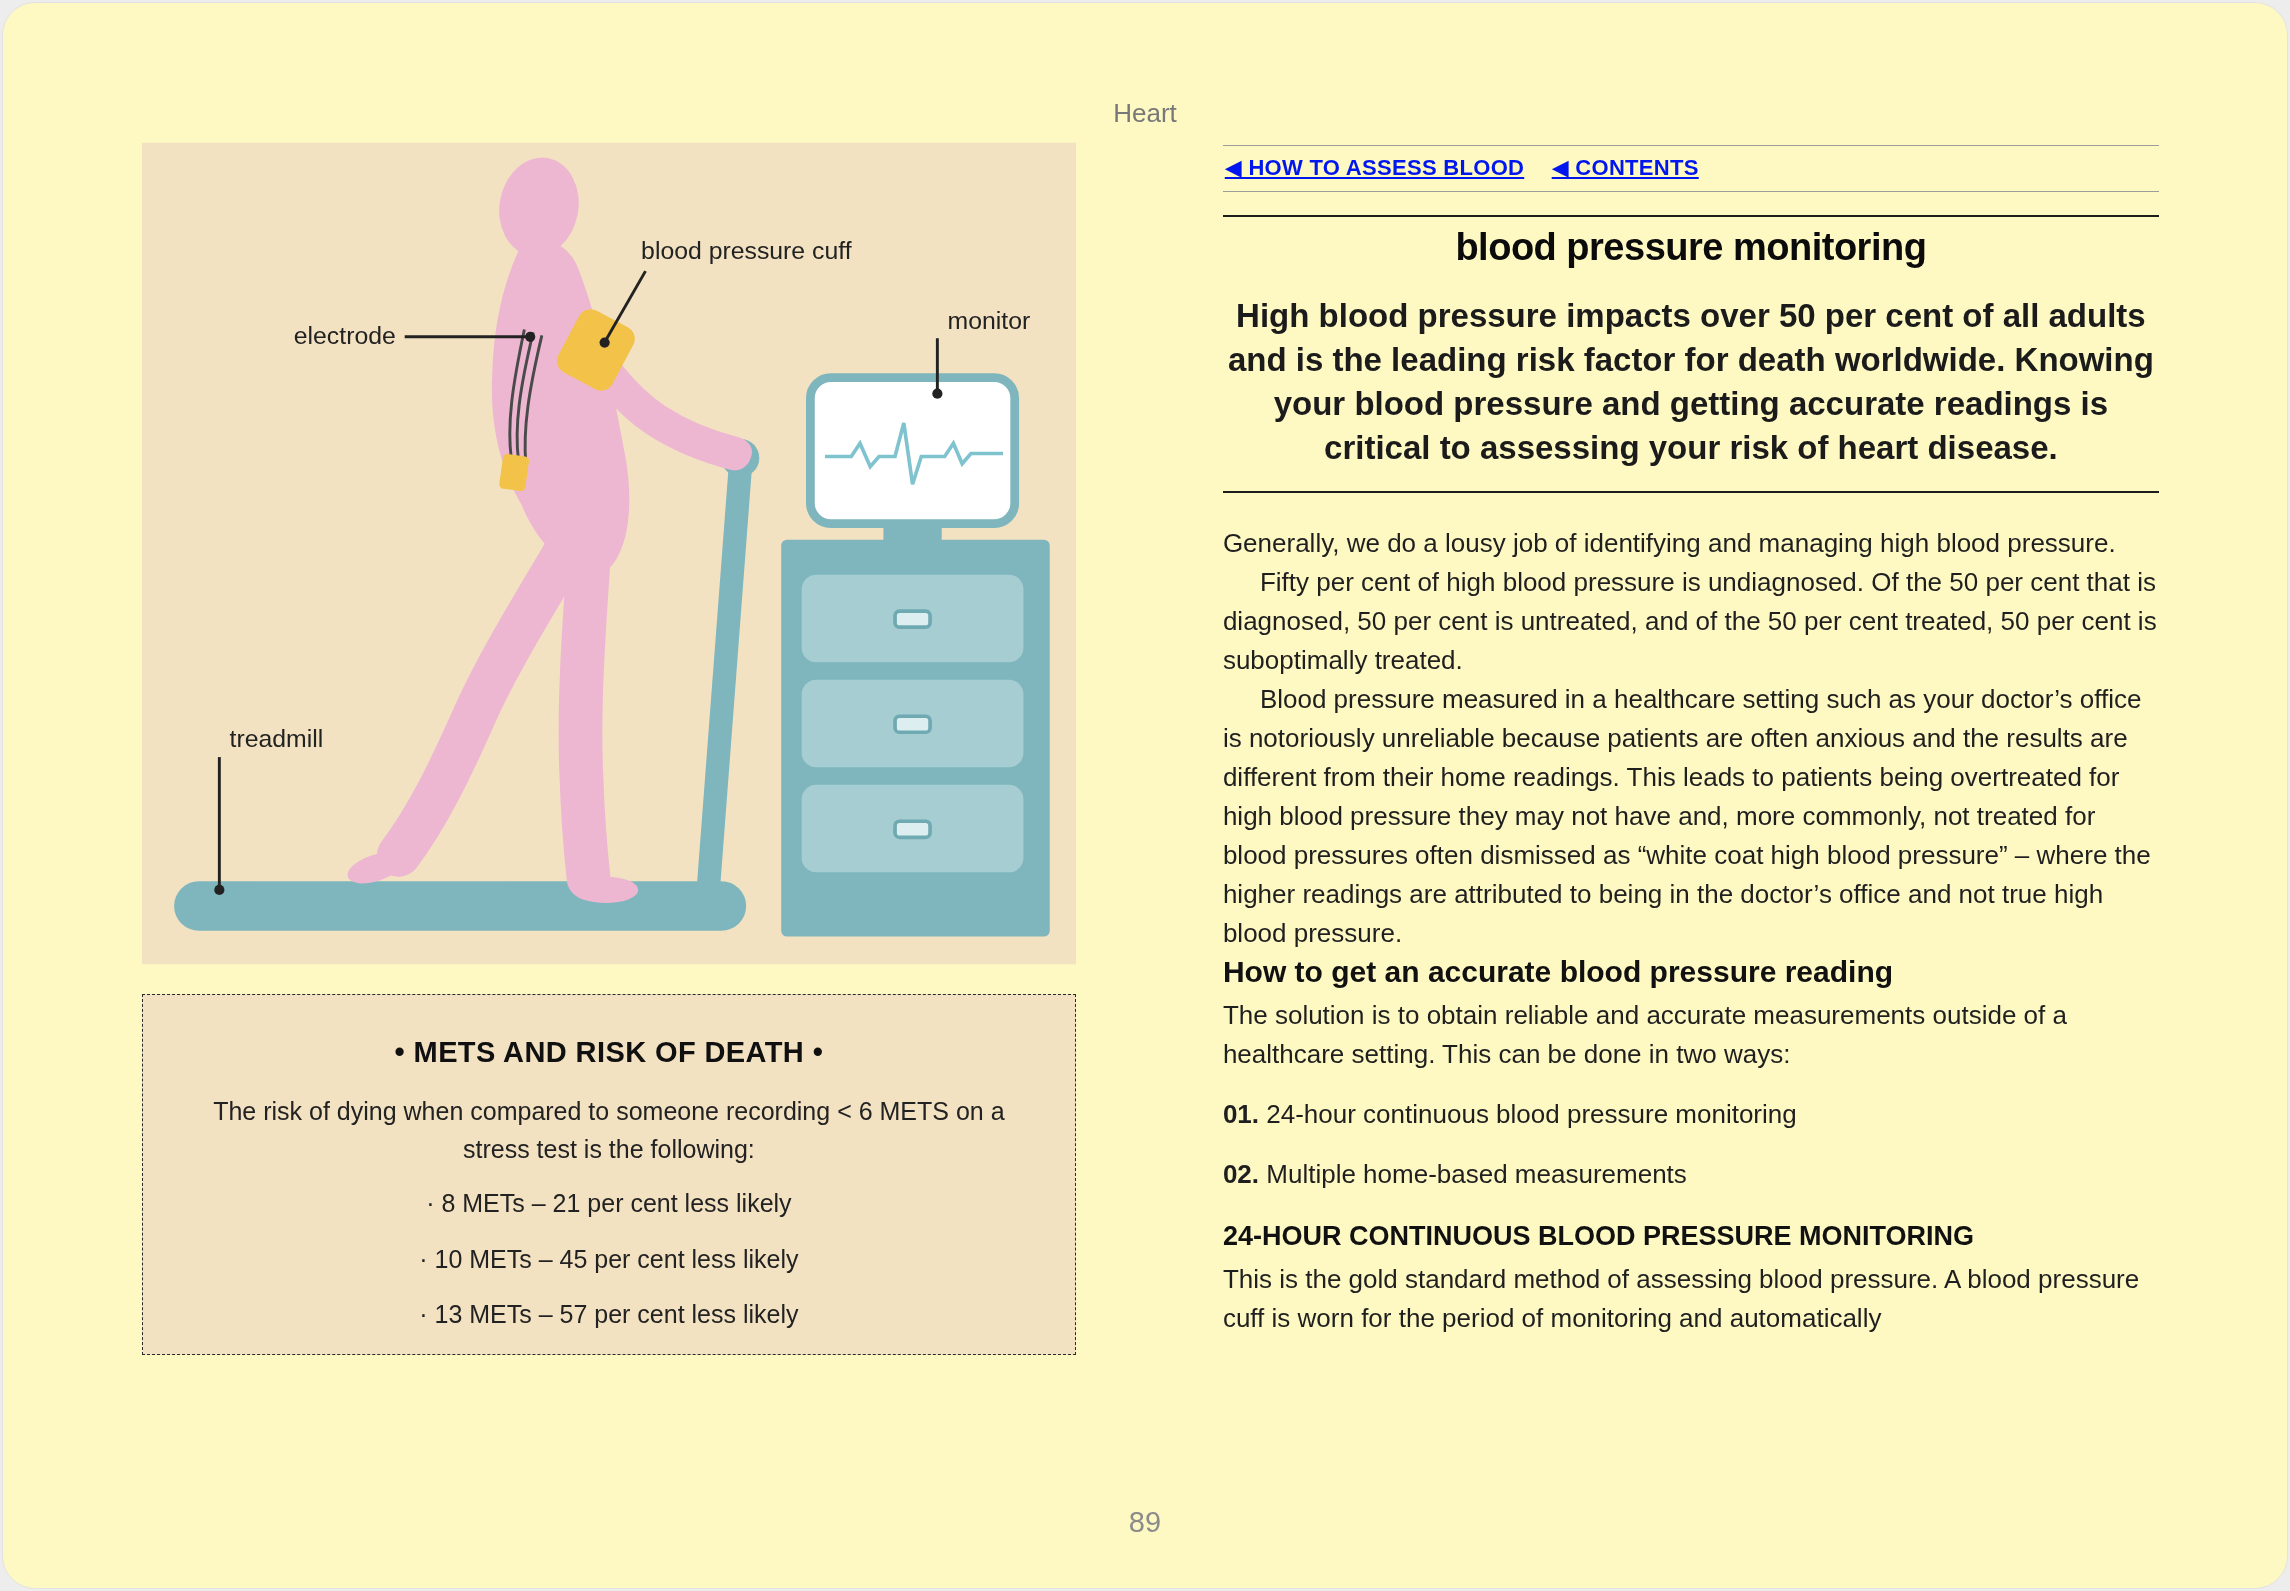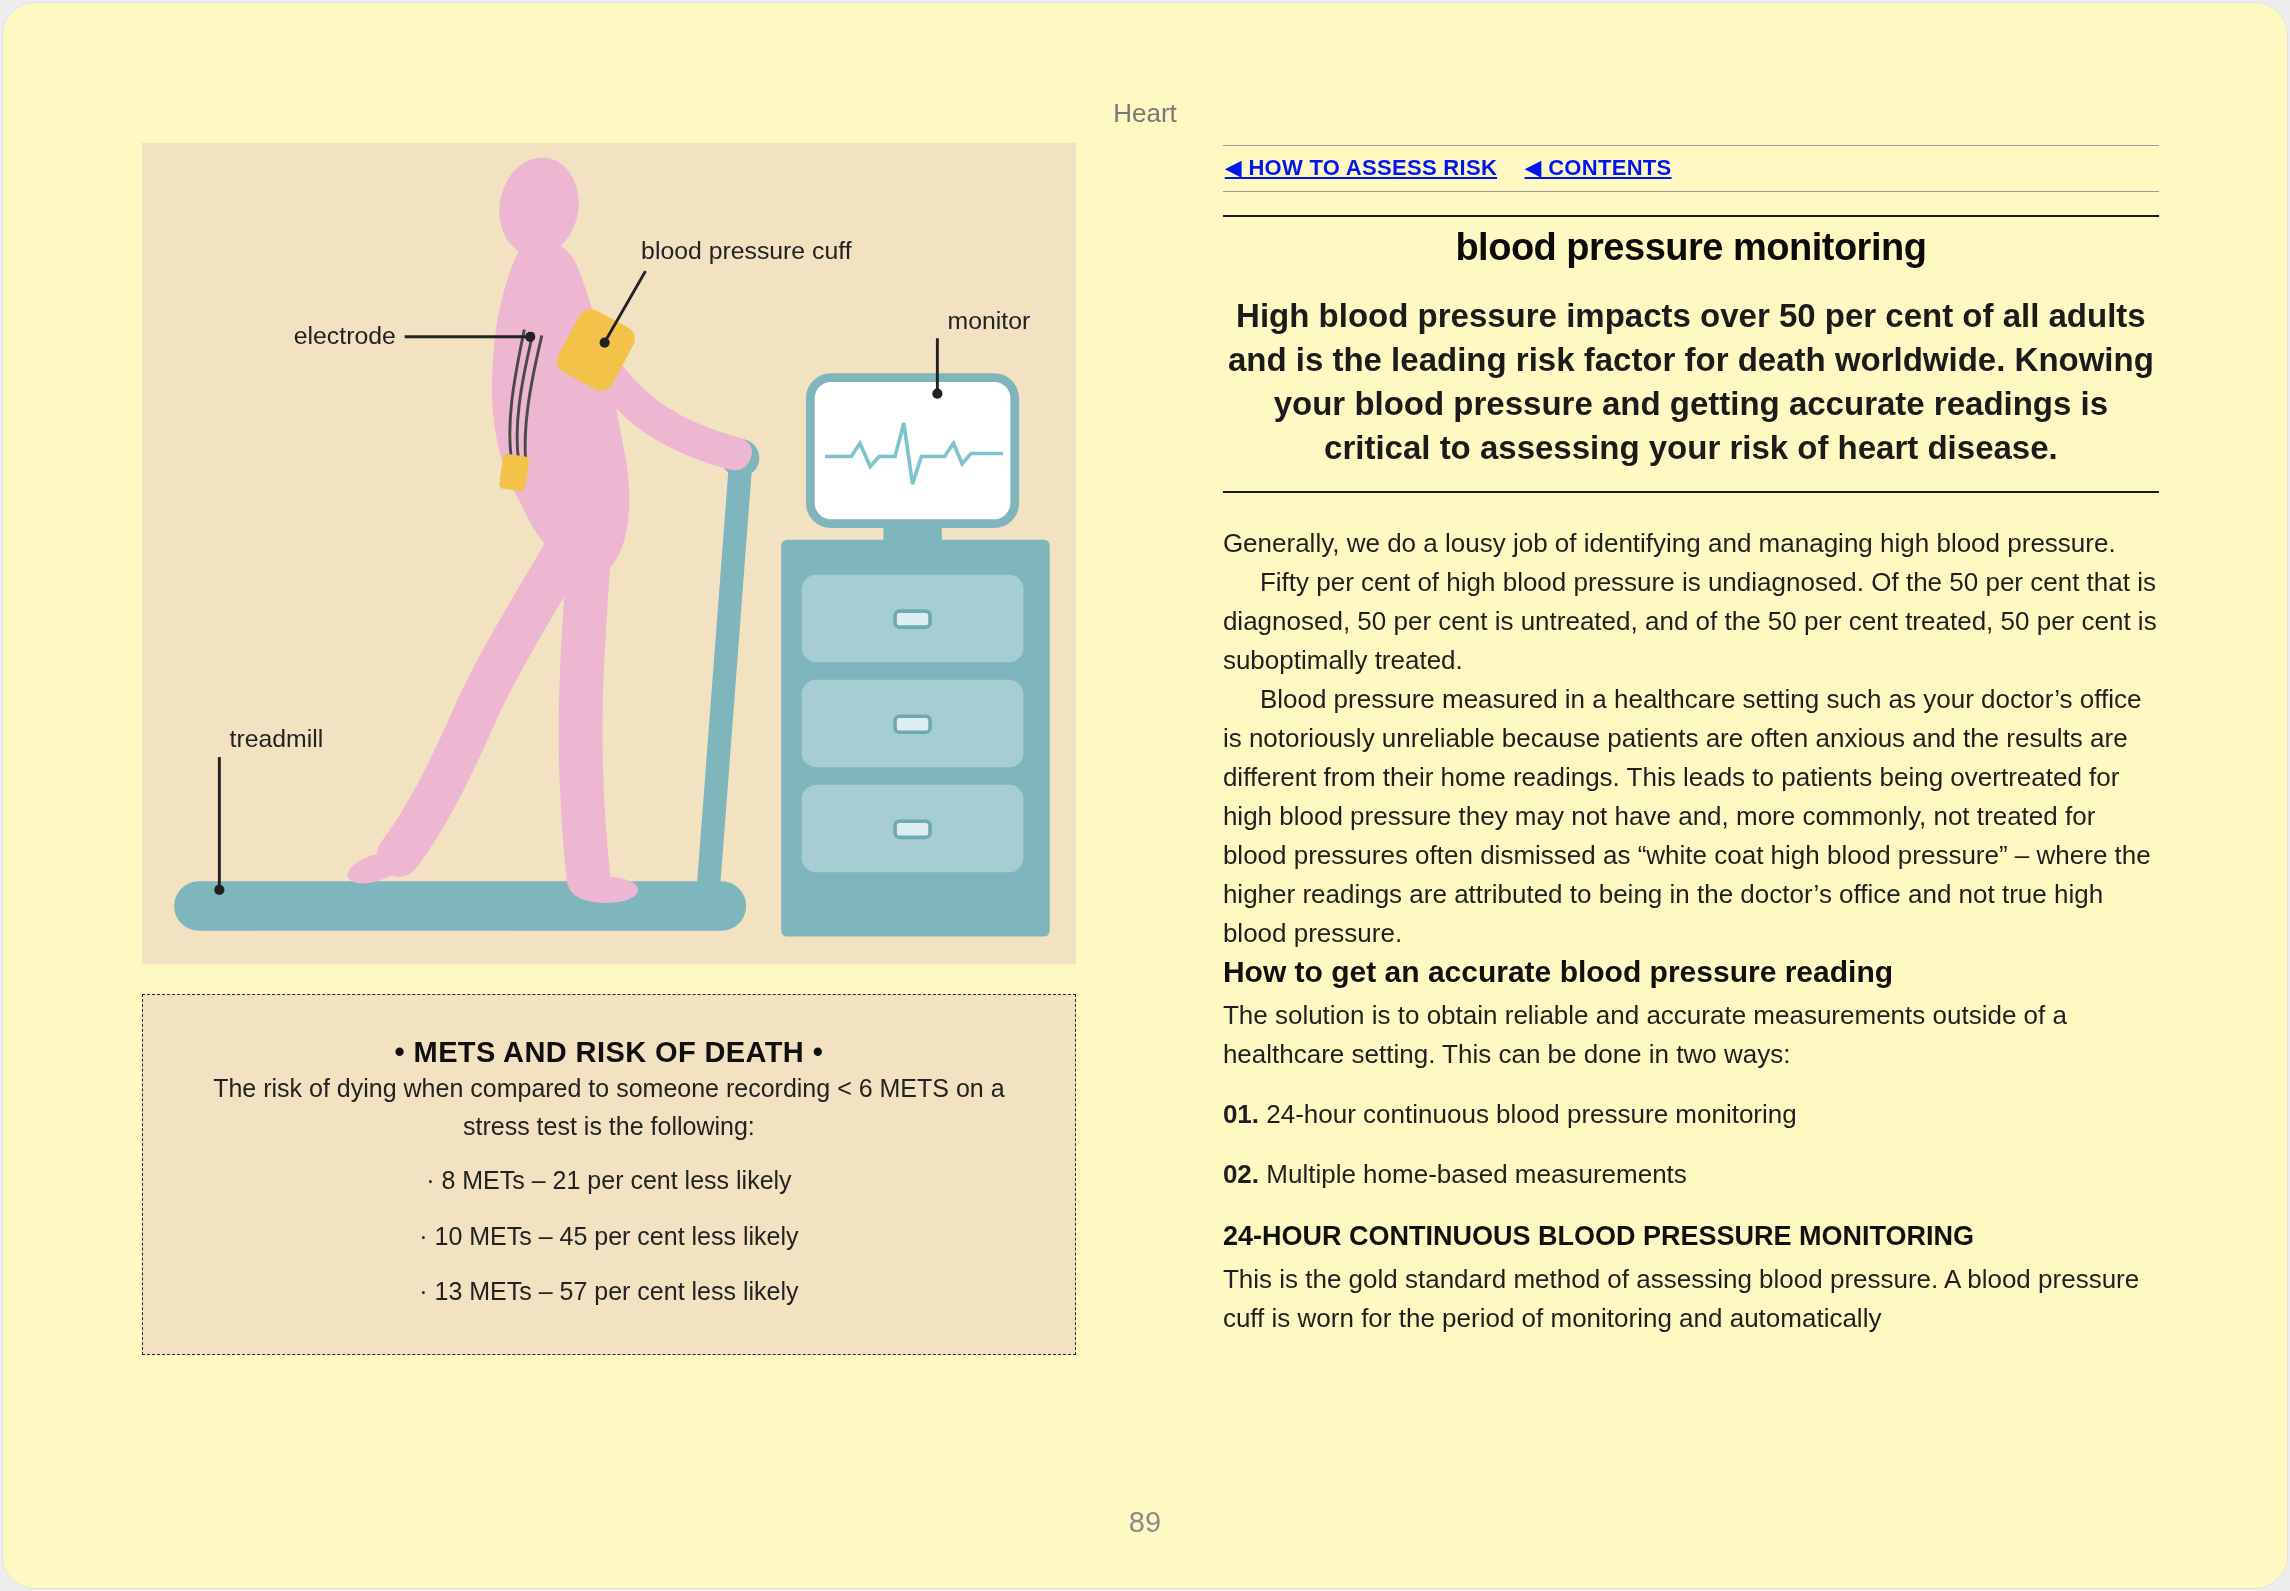--- a/index.html
+++ b/index.html
@@ -29,21 +29,21 @@
   svg text { font-family:"Liberation Sans","DejaVu Sans",sans-serif; font-size:17px; fill:#222; }
   .mets-box {
     position:absolute; left:139px; top:991px;
     width:934px; height:361px;
     background:#f3e2c2;
     border:1.9px dashed #2b2b2b;
     text-align:center;
     padding:41px 41px 16px;
   }
   .mets-title { font-size:29px; font-weight:bold; color:#101010; letter-spacing:0.4px; }
-  .mets-intro { font-size:25px; line-height:38px; color:#222; }
+  .mets-intro { margin-top:23px; font-size:25px; line-height:38px; color:#222; }
   .mets-item  { margin-top:16.5px; font-size:25px; line-height:39px; color:#222; }
   
   .right-col { position:absolute; left:1220px; top:0; width:936px; }
   .rule-gray { border:none; border-top:1.9px solid #9d9d9d; margin:0; }
   .rule-gray.first { margin-top:142px; }
   .rule-dark { border:none; border-top:2.9px solid #1c1c1c; margin:0; }
   .rule-dark.above-title { margin-top:23px; }
   .rule-dark.below-lead { margin-top:21.3px; }
   .nav-row { padding:8.7px 1.9px 10.7px; }
   .nav-row a {
@@ -156,21 +156,21 @@
     <div class="mets-title">• METS AND RISK OF DEATH •</div>
     <p class="mets-intro">The risk of dying when compared to someone recording &lt; 6 METS on a stress test is the following:</p>
     <p class="mets-item">· 8 METs – 21 per cent less likely</p>
     <p class="mets-item">· 10 METs – 45 per cent less likely</p>
     <p class="mets-item">· 13 METs – 57 per cent less likely</p>
   </div>
 
   <div class="right-col">
     <hr class="rule-gray first">
     <div class="nav-row">
-      <a>◀ HOW TO ASSESS RISK</a>
+      <a>◀ HOW TO ASSESS BLOOD</a>
       <a>◀ CONTENTS</a>
     </div>
     <hr class="rule-gray">
 
     <hr class="rule-dark above-title">
     <h1 class="article-title">blood pressure monitoring</h1>
     <div class="lead">High blood pressure impacts over 50 per cent of all adults and is the leading risk factor for death worldwide. Knowing your blood pressure and getting accurate readings is critical to assessing your risk of heart disease.</div>
     <hr class="rule-dark below-lead">
 
     <div class="body-copy">

